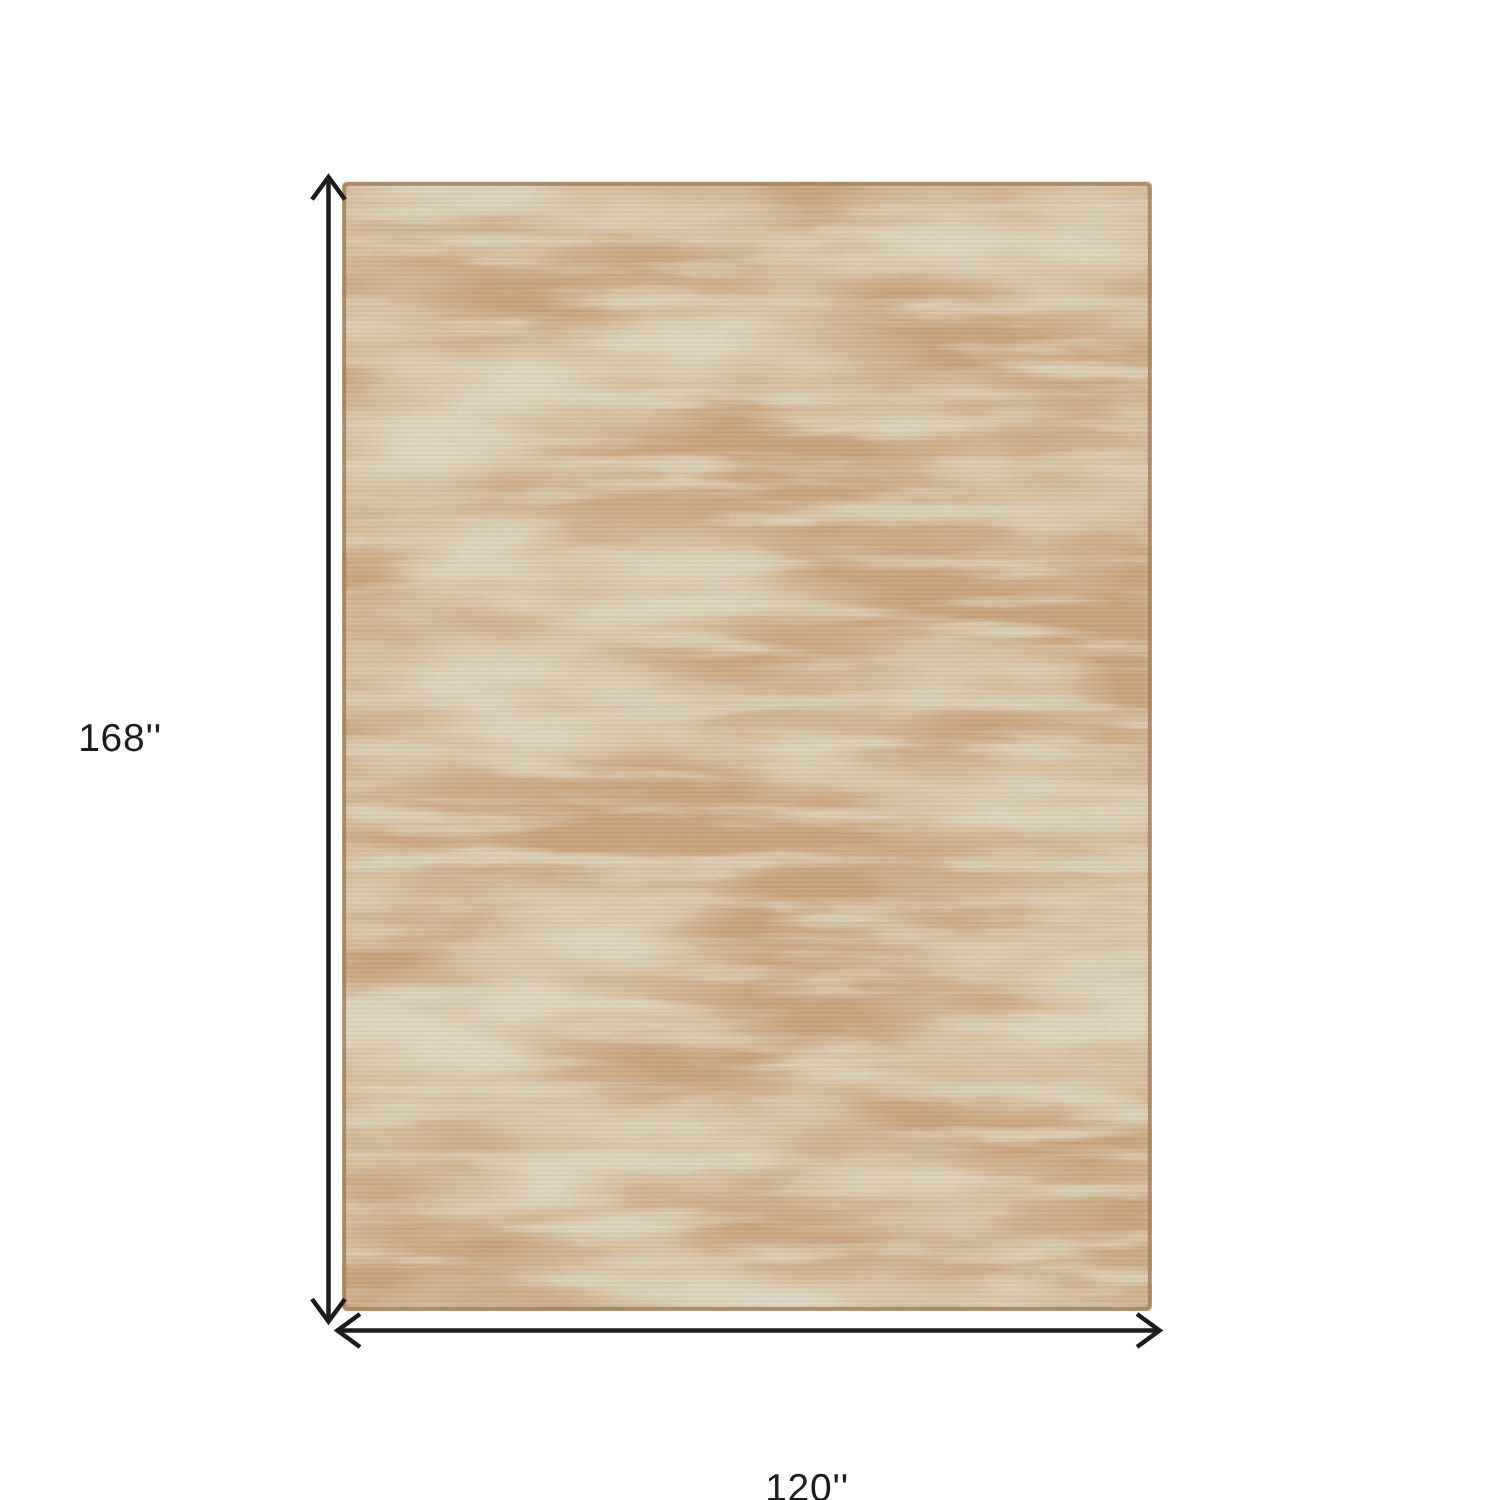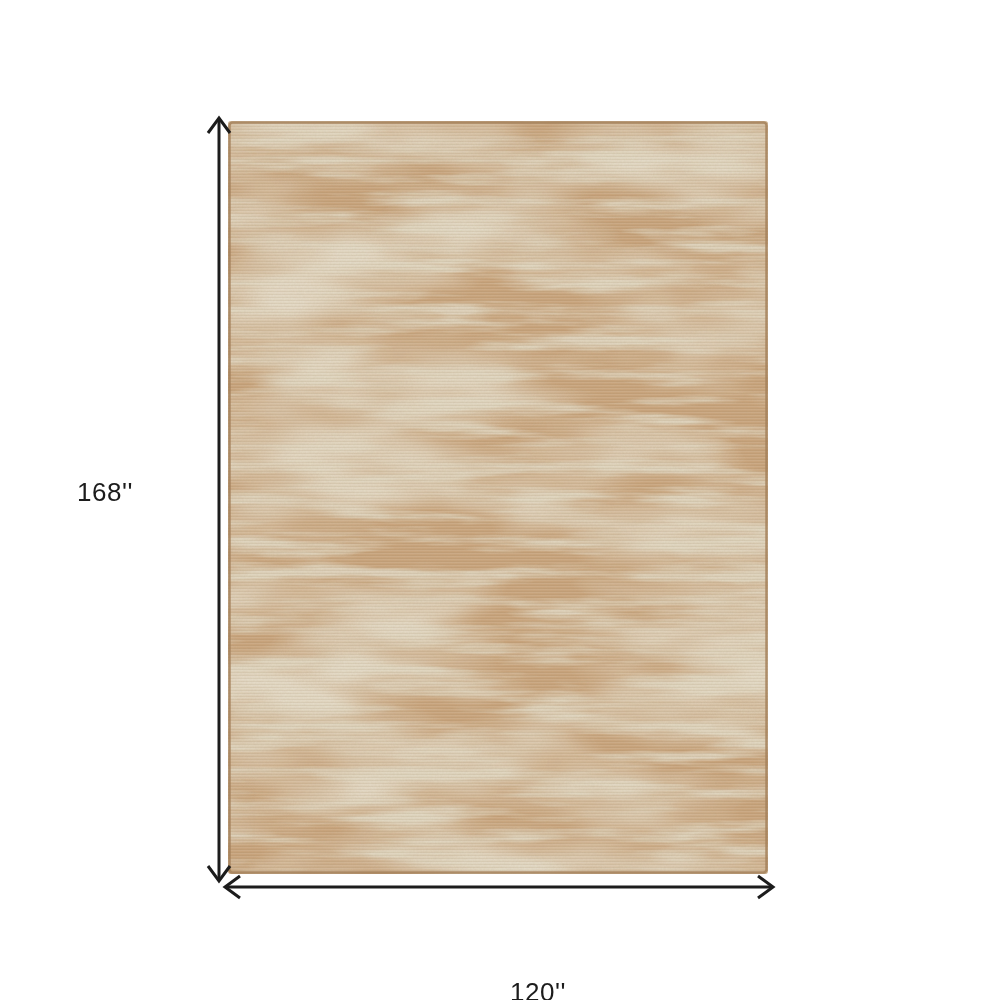--- a/index.html
+++ b/index.html
@@ -32,21 +32,21 @@
     pointer-events: none;
   }
   .dim-label {
     position: absolute;
     transform: translate(-50%, -50%);
     font-size: 26px;
     letter-spacing: 0.5px;
     color: var(--arrow, #1c1c1c);
     white-space: nowrap;
   }
-  .dim-label.height { left: 105px;  top: 492px; }
+  .dim-label.height { left: 80px;  top: 492px; }
   .dim-label.width  { left: 538px; top: 992px; }
 </style>
 </head>
 <body>
 
 <div class="stage">
 
   <div class="rug">
     <svg width="540" height="753" viewBox="0 0 540 753" xmlns="http://www.w3.org/2000/svg">
       <defs>

